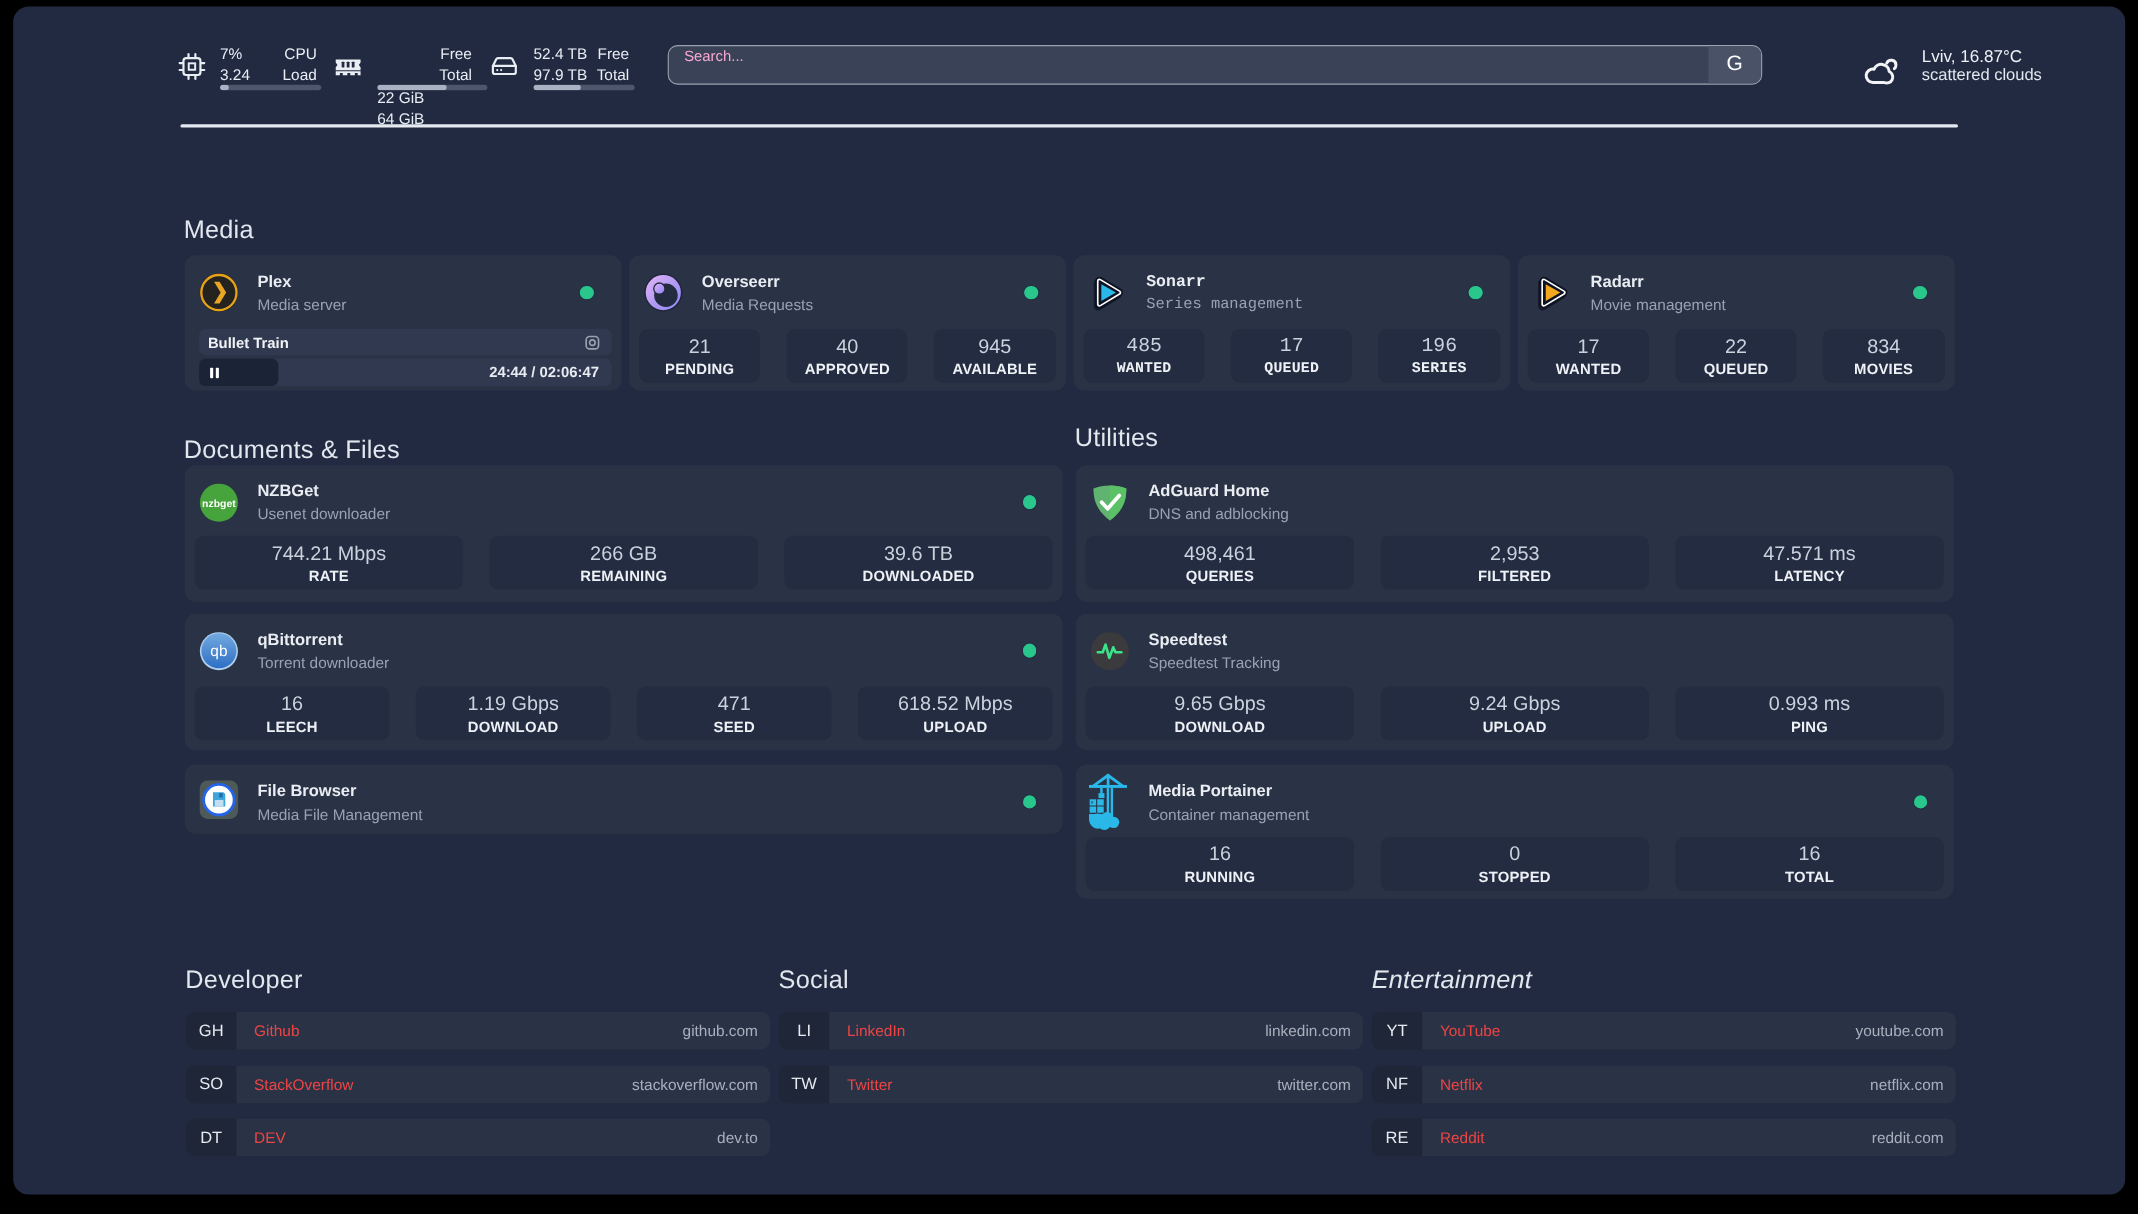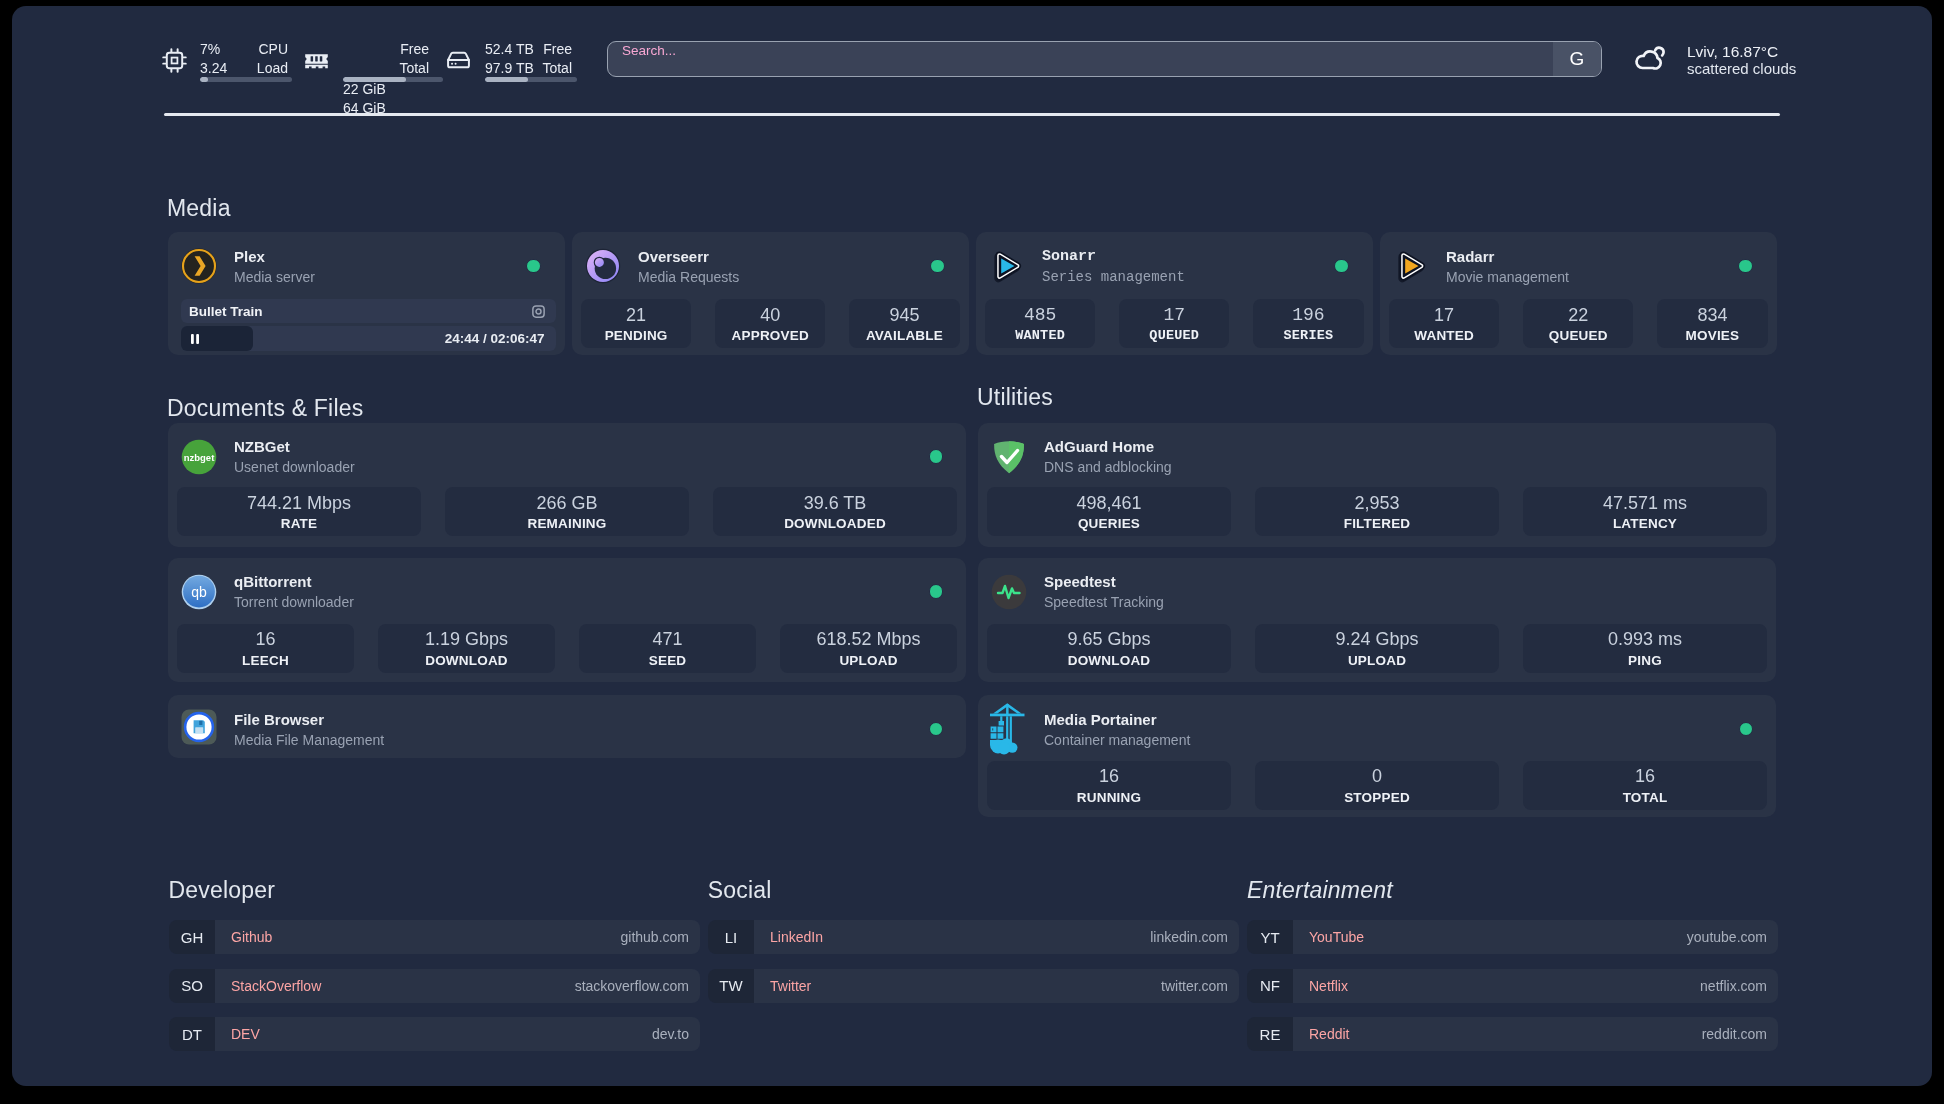--- a/index.html
+++ b/index.html
@@ -14,21 +14,21 @@
   .bar { position:absolute; height:5px; border-radius:2.5px; background:#4C566C; overflow:hidden; }
   .bar i { display:block; height:100%; border-radius:2.5px; background:#A9B2C2; }
 
   .search { position:absolute; left:607px; top:41px; width:995px; height:36px;
     background:#3A4257; border:1.5px solid #99A2B1; border-radius:9px; overflow:hidden; }
   .search .ph { position:absolute; left:14px; top:1px; font-size:13.5px; color:#f9a8d4; }
   .search .gbtn { position:absolute; right:0; top:0; width:48px; height:100%;
     background:#495266; color:#FFFFFF; font-size:19px; font-weight:400;
     display:flex; align-items:center; justify-content:center; }
 
-  .weather { position:absolute; left:1634px; display:flex; }
+  .weather { position:absolute; left:1694px; display:flex;align-items:flex-end; }
   .wtxt { margin-left:20px; color:#EDF0F6; font-size:15.5px; line-height:17.5px; }
   .wtxt .sub { font-size:15px; color:#E2E7EF; }
 
   .sep { position:absolute; left:164px; top:113px; width:1616px; height:2.5px;
     background:#E5E9F0; border-radius:2px; }
 
   
   .h2 { position:absolute; color:#E2E7EE; font-size:23px; line-height:24px; font-weight:400;
     letter-spacing:0.2px; }
 
@@ -51,21 +51,21 @@
   .pill { position:absolute; left:0; top:0; width:72px; height:100%; background:#1B2437; border-radius:6px; }
   .time { position:absolute; right:11px; top:5px; font-size:13.5px; font-weight:700; color:#E8ECF2; }
 
   
   .bk { position:absolute; width:531px; height:34px; }
   .bk .ab { position:absolute; left:0; top:0; width:46px; height:100%;
     background:#1E2637; border-radius:8px 0 0 8px; color:#E6EAF1; font-weight:400; font-size:15px;
     display:flex; align-items:center; justify-content:center; }
   .bk .body { position:absolute; left:46px; right:0; top:0; bottom:0;
     background:#2A3346; border-radius:0 8px 8px 0; }
-  .bk .nm { position:absolute; left:62px; top:9px; font-size:14px; font-weight:400; color:#fca5a5; }
+  .bk .nm { position:absolute; left:62px; top:9px; font-size:14px; font-weight:400; color:#ef4444; }
   .bk .url { position:absolute; right:11px; top:9px; font-size:14px; font-weight:400; color:#A9B0BD; }
 </style>
 </head>
 <body>
 <div class="page">
 <div class="content">
 
   <svg class="abs" style="left:162px; top:48px;" width="25" height="25" viewBox="0 0 24 24" fill="none" stroke="#E9EDF4" stroke-width="1.9" stroke-linecap="round">
     <rect x="4.6" y="4.6" width="14.8" height="14.8" rx="2.4"></rect>
     <rect x="9.2" y="9.2" width="5.6" height="5.6" stroke-width="1.7"></rect>

